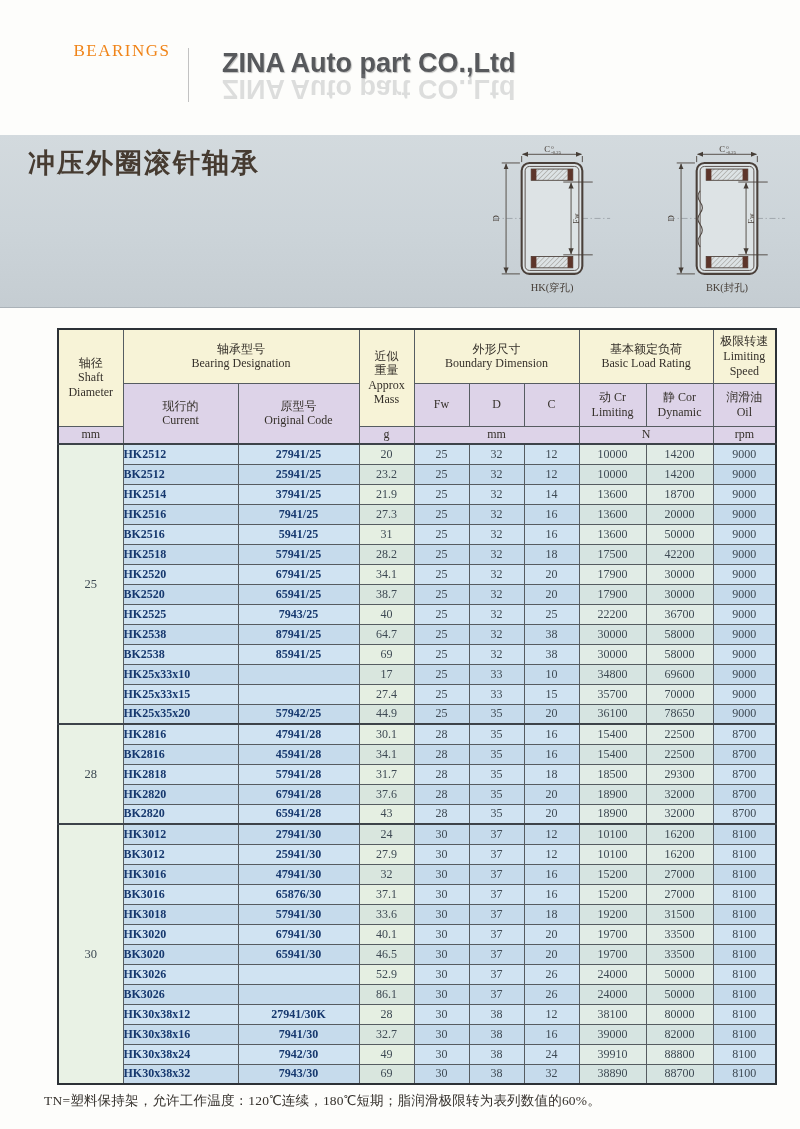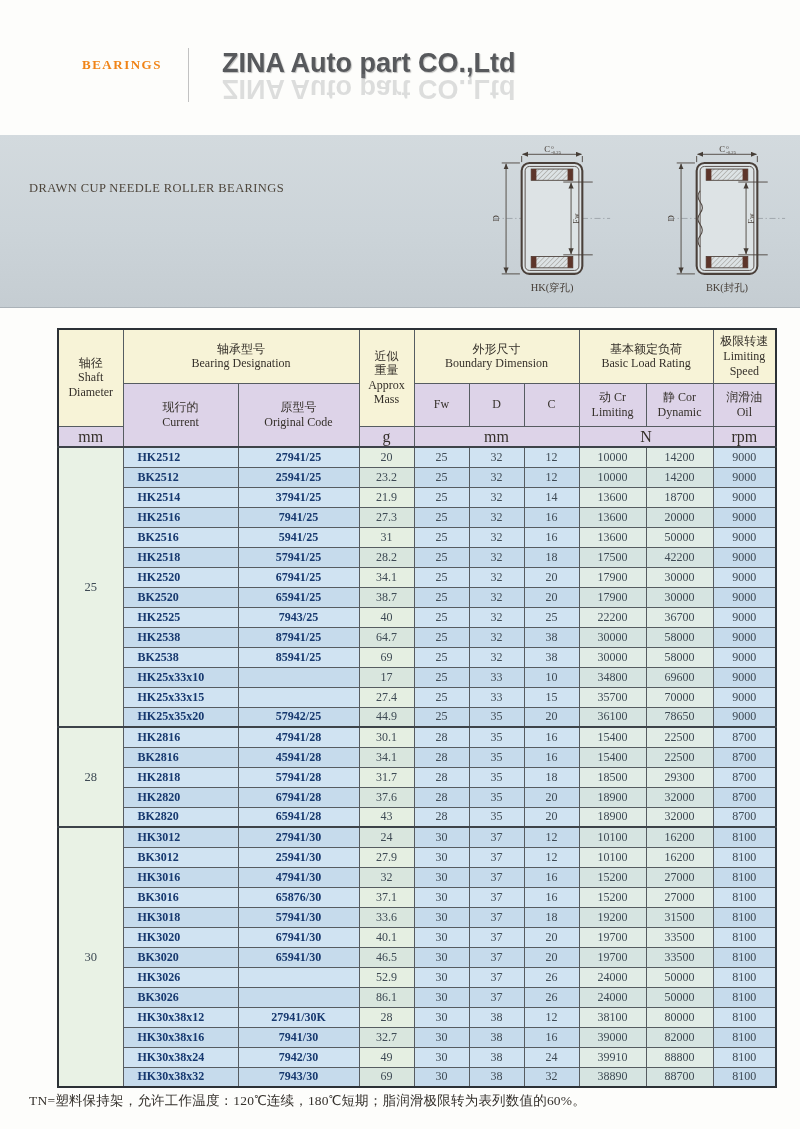--- a/index.html
+++ b/index.html
@@ -14,22 +14,22 @@
 
   
   .brand { position: absolute; left: 62px; top: 40px; width: 120px; text-align: center; }
   .logo-zina {
     font-family: "Liberation Serif", serif;
     font-weight: bold; font-size: 41px; line-height: 40px;
     color: var(--brand_orange); letter-spacing: 0px;
   }
   .logo-bearings {
     font-family: "Liberation Serif", serif;
-    font-weight: bold; font-size: 13px; letter-spacing: 1.5px;
-    color: var(--brand_orange); margin-top: 17px;
+    font-weight: normal; font-size: 17px; letter-spacing: 1.5px;
+    color: var(--brand_orange); margin-top: 1px;
   }
   .logo-divider {
     position: absolute; left: 188px; top: 48px;
     width: 1px; height: 54px; background: #c2c2c2;
   }
   .company { position: absolute; left: 202px; top: 48px; margin-left: 20px; }
   .company-name {
     font-family: "Liberation Sans", sans-serif;
     font-weight: bold; font-size: 27px; color: #57595c;
     text-shadow: 1px 1px 1px rgba(0,0,0,.25);
@@ -79,41 +79,41 @@
   table.spec { border: 2px solid #2c3136; }
   thead tr.h1 th { height: 54px; }
   thead tr.h2 th { height: 43px; }
   thead tr.h3 th { height: 18px; }
   thead th {
     white-space: pre-line; font-weight: normal;
     font-size: 12px; line-height: 1.22; color: #35302a;
   }
   thead th.cream { background: var(--header_cream); }
   thead th.lav   { background: var(--header_lavender); }
-  thead tr.h3 th { font-size: 16px; }
+  thead tr.h3 th { font-size: 12px; }
   thead tr.h3 { border-bottom: 2px solid #2c3136; }
 
   tbody td { height: 20px; font-size: 12px; color: var(--number_gray); }
   tbody td.des {
     font-weight: bold; color: var(--designation_navy); font-size: 12px;
   }
-  tbody td.c-cur { text-align: left; padding-left: 14px; }
+  tbody td.c-cur { text-align: left; }
   tbody td.c-shaft { background: var(--cell_shaft); font-size: 12.5px; }
   tbody td.c-cur, tbody td.c-orig, tbody td.c-fw, tbody td.c-d,
   tbody td.c-c, tbody td.c-rpm { background: var(--cell_blue); }
   tbody td.c-mass { background: var(--cell_green); }
   tbody td.c-dyn, tbody td.c-stat { background: var(--cell_load); }
   tbody tr:nth-child(even) td:not(.c-shaft) {
     box-shadow: inset 0 0 0 99px rgba(122,158,188,0.10);
   }
   tbody tr.group-start td { border-top: 2px solid #3d4349; }
 
   
   .footnote {
-    position: absolute; left: 29px; top: 1092px;
+    position: absolute; left: 44px; top: 1092px;
     font-size: 13.5px; color: #35312c; letter-spacing: .2px;
     font-family: "Liberation Serif", serif;
   }
 </style>
 </head>
 <body>
 
 <div class="page">
 
   <header>
@@ -121,21 +121,21 @@
       <div class="logo-bearings">BEARINGS</div>
     </div>
     <div class="logo-divider"></div>
     <div class="company">
       <div class="company-name">ZINA Auto part CO.,Ltd</div>
       <div class="company-reflection">ZINA Auto part CO.,Ltd</div>
     </div>
   </header>
 
   <section class="banner">
-    <h2>DRAWN CUP NEEDLE ROLLER BEARINGS</h2>
+    <h1>冲压外圈滚针轴承</h1>
 
     <div class="diagram left">
       <svg width="130" height="165" viewBox="0 0 150 190">
         <defs>
           <marker id="arA" markerWidth="8" markerHeight="8" refX="6.5" refY="3" orient="auto-start-reverse" markerUnits="userSpaceOnUse">
             <path d="M0,0 L7,3 L0,6 z" fill="#453d36"></path>
           </marker>
           <pattern id="hatchA" width="4" height="4" patternTransform="rotate(45)" patternUnits="userSpaceOnUse">
             <line x1="0" y1="0" x2="0" y2="4" stroke="#8a837c" stroke-width="1"></line>
           </pattern>

